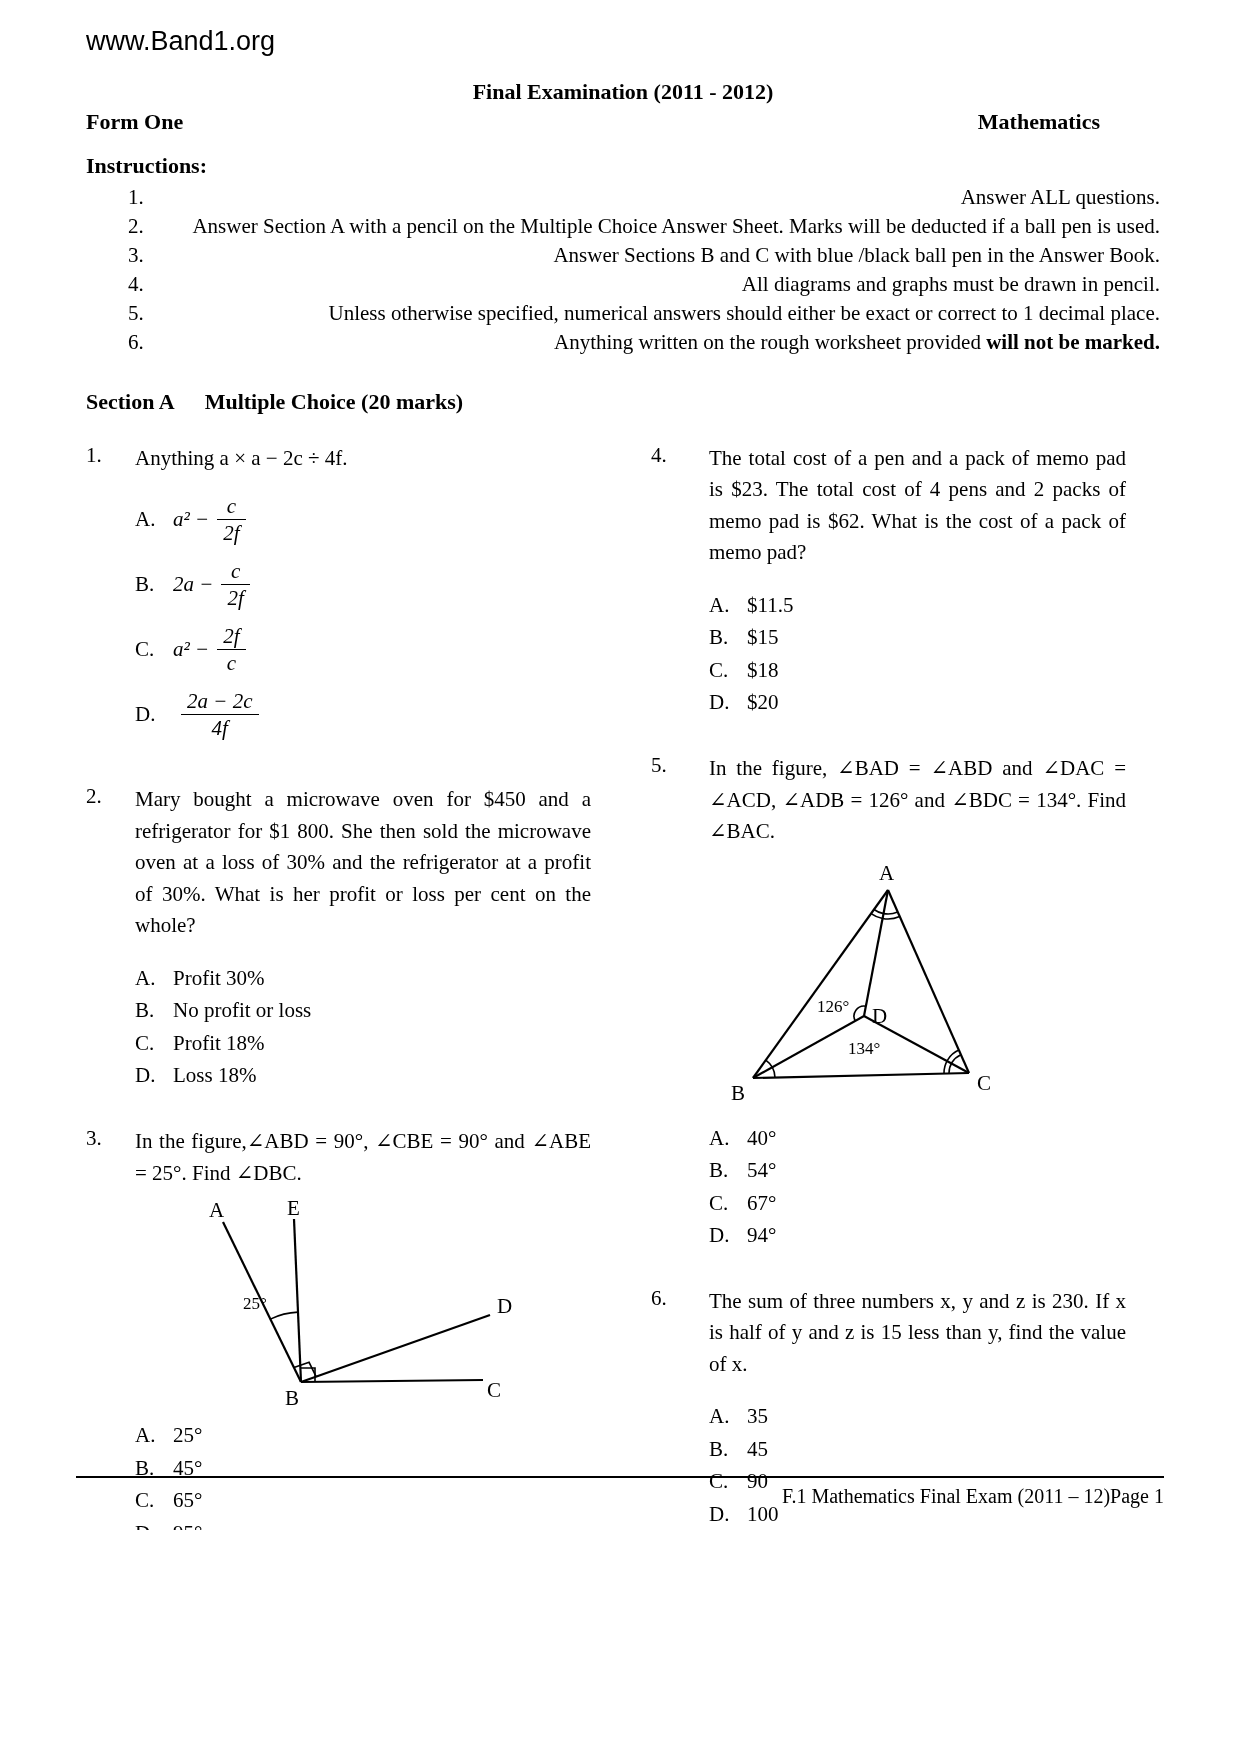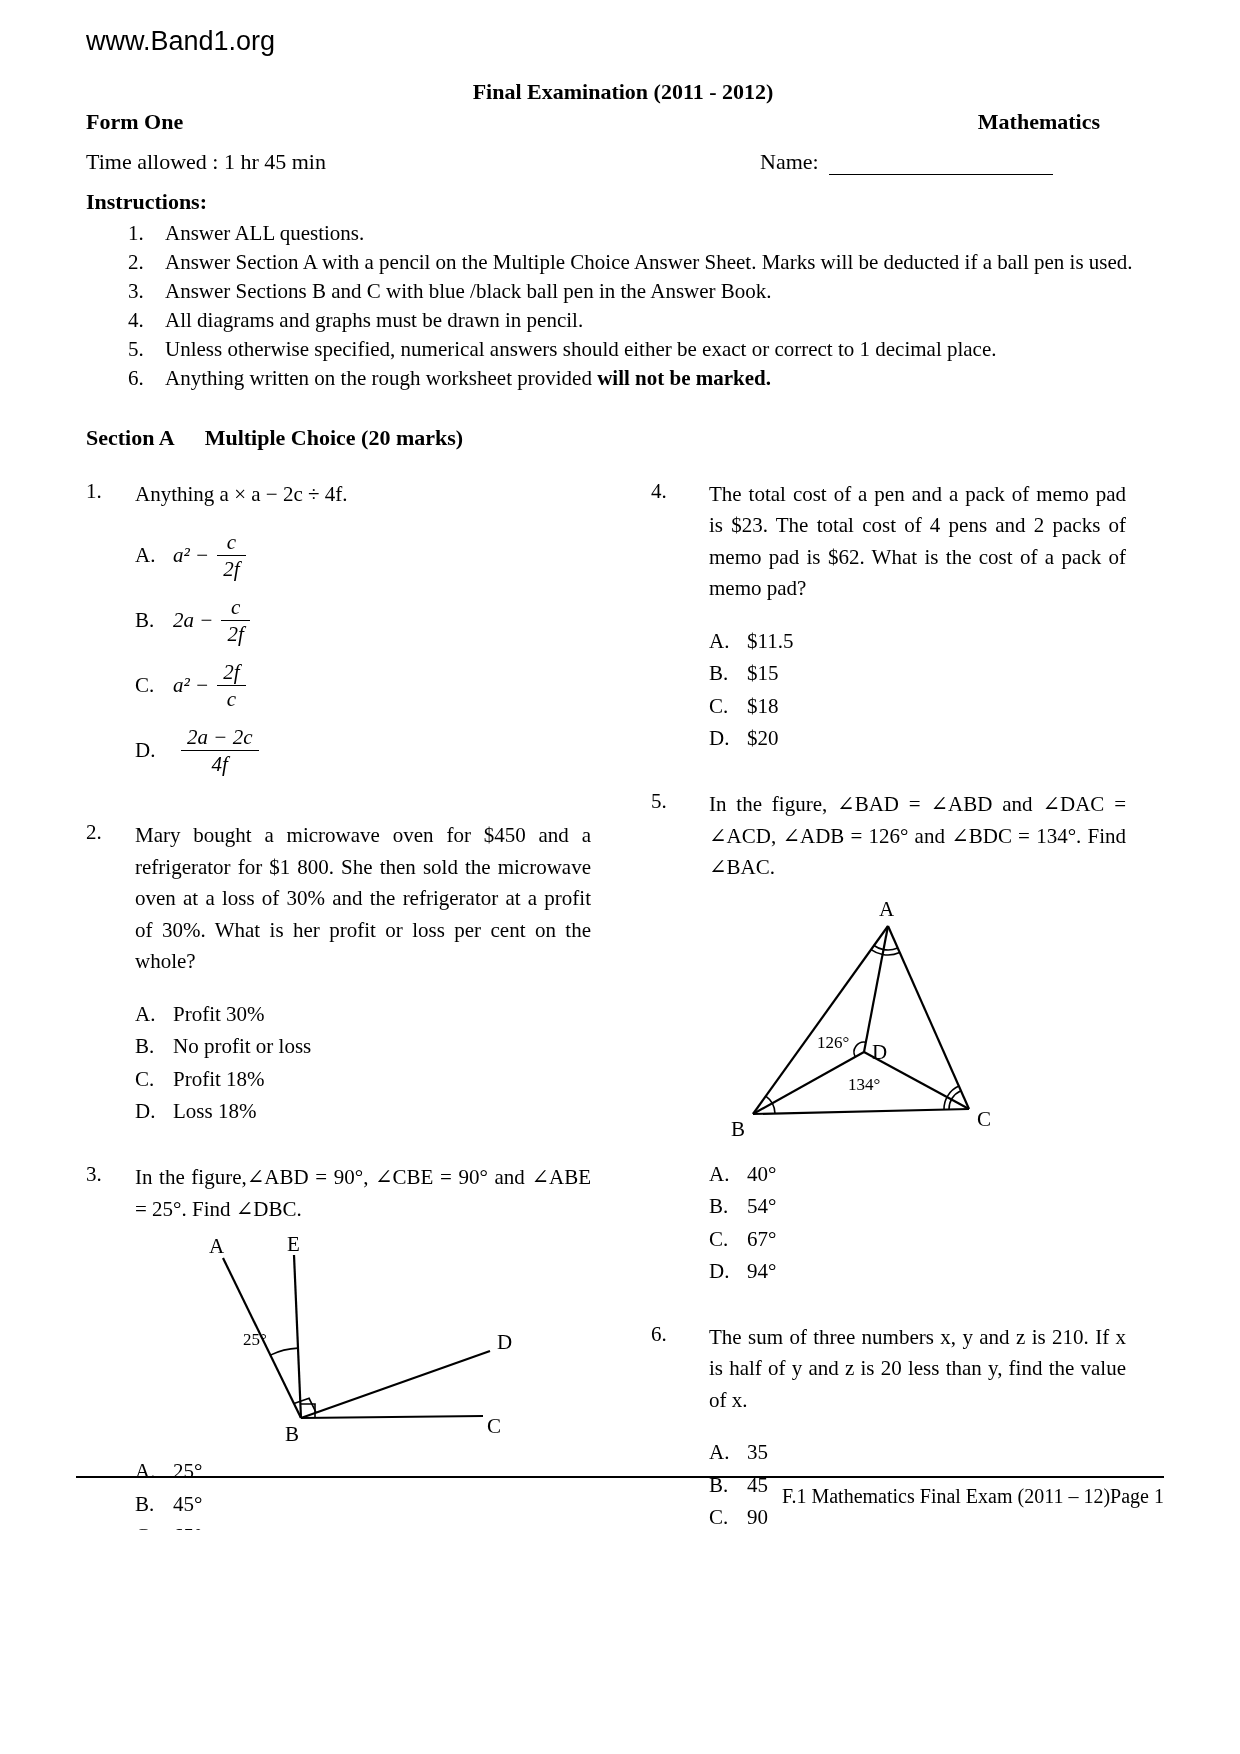--- a/index.html
+++ b/index.html
@@ -24,21 +24,21 @@
   .info-right { margin-left: auto; width: 400px; display: flex; align-items: flex-end; }
   .uline { display: inline-block; border-bottom: 1.7px solid #000; height: 24px; }
   .uline-name { width: 224px; margin-left: 10px; }
   .uline-class { width: 170px; margin-left: 10px; }
   .paren { margin-left: 2px; white-space: pre; }
   .instr { margin-top: 14px; font-size: 21px; }
   .instr-title { font-weight: bold; font-size: 22px; }
   .instr-items { margin-left: 42px; margin-top: 4px; }
   .instr-item { display: flex; line-height: 1.38; }
   .instr-num { width: 37px; flex: 0 0 37px; }
-  .instr-text { flex: 1; }
+  .instr-text { flex: 1; text-align: right; }
   .section-title { margin-top: 32px; font-weight: bold; font-size: 22px; }
   .section-title .gap { display: inline-block; width: 30px; }
   .cols { display: flex; margin-top: 28px; font-size: 21px; }
   .col-l { width: 505px; flex: 0 0 505px; }
   .col-r { width: 475px; flex: 0 0 475px; margin-left: 60px; }
   .q { display: flex; margin-bottom: 34px; }
   .qnum { width: 49px; flex: 0 0 49px; }
   .col-r .qnum { width: 58px; flex: 0 0 58px; }
   .qbody { flex: 1; }
   .qtext { margin: 0; text-align: justify; line-height: 1.5; }
@@ -72,27 +72,20 @@
 <div class="page">
 
   <div class="site">www.Band1.org</div>
 
   <div>
     <div class="exam-title">Final Examination (2011 - 2012)</div>
     <div class="form-row">
       <span>Form One</span>
       <span class="subject">Mathematics</span>
     </div>
-    <div class="info-row">
-      <span>Time allowed : 1 hr 45 min</span>
-      <span class="info-right">
-        <span>Name:</span>
-        <span class="uline uline-name"></span>
-      </span>
-    </div>
   </div>
 
   <div class="instr">
     <div class="instr-title">Instructions:</div>
     <div class="instr-items">
       <div class="instr-item">
         <span class="instr-num">1.</span>
         <span class="instr-text">Answer ALL questions.</span>
       </div>
       <div class="instr-item">
@@ -304,21 +297,21 @@
                 <span class="optlabel">D.</span>
                 <span>94°</span>
               </div>
           </div>
         </div>
       </div>
 
       <div class="q">
         <div class="qnum">6.</div>
         <div class="qbody">
-          <p class="qtext">The sum of three numbers x, y and z is 210. If x is half of y and z is 20 less than y, find the value of x.</p>
+          <p class="qtext">The sum of three numbers x, y and z is 230. If x is half of y and z is 15 less than y, find the value of x.</p>
           <div class="opts">
             <div class="opt">
                 <span class="optlabel">A.</span>
                 <span>35</span>
               </div>
             <div class="opt">
                 <span class="optlabel">B.</span>
                 <span>45</span>
               </div>
             <div class="opt">

